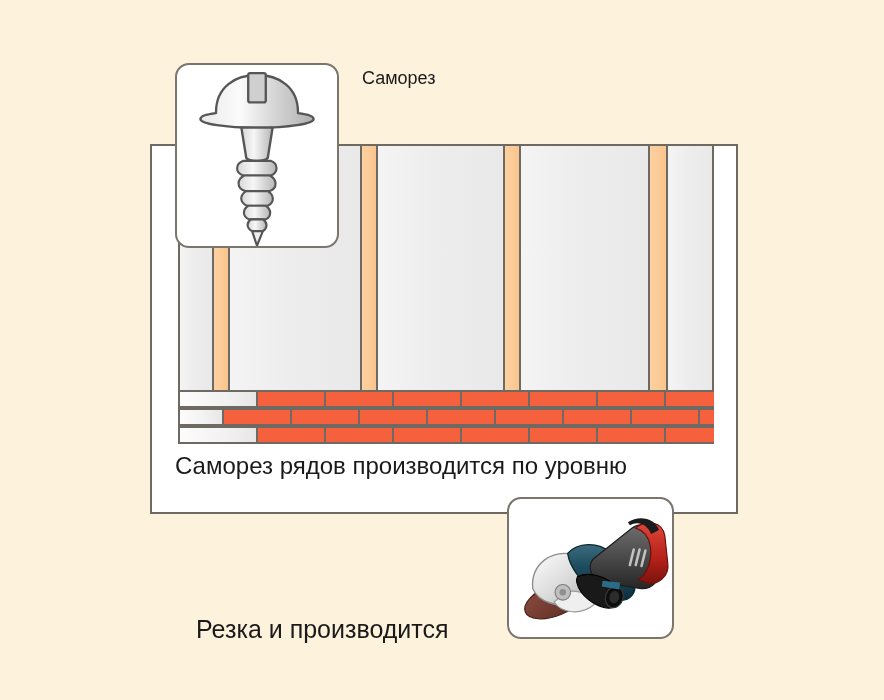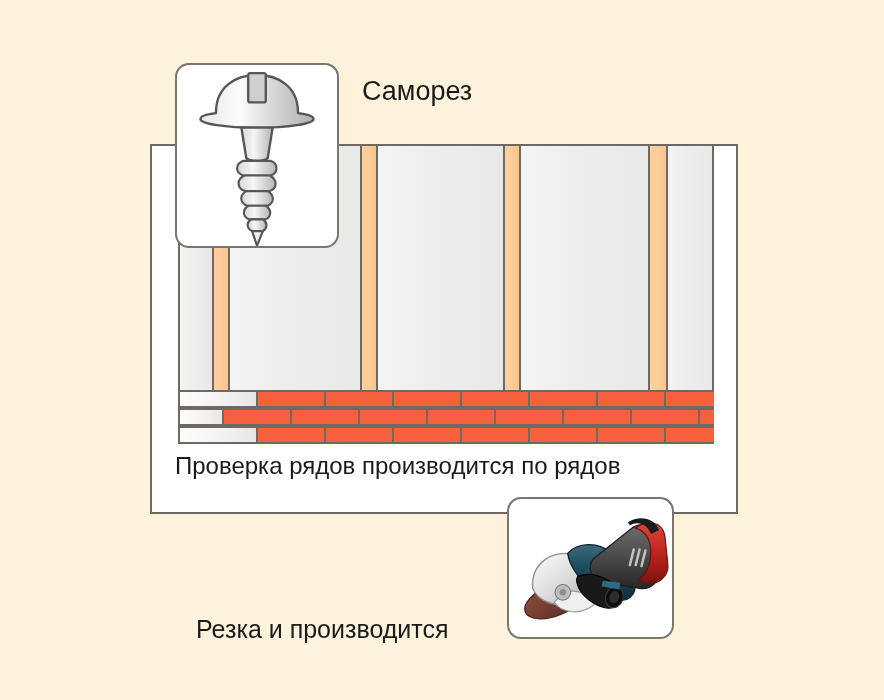--- a/index.html
+++ b/index.html
@@ -117,22 +117,22 @@
 
   
   .label {
     position: absolute;
     color: #1A1A1A;
     white-space: pre;
     line-height: 1.18;
   }
   .label-screw {
     left: 362px;
-    top: 76px;
-    font-size: 27px;
+    top: 68px;
+    font-size: 18px;
   }
   .label-level {
     left: 175px;
     top: 452px;
     font-size: 24px;
   }
   .label-cut {
     left: 196px;
     top: 556px;
     font-size: 25px;
@@ -284,20 +284,20 @@
                C96 114 82 106 74 96 C70 90 68 84 70 80 Z" fill="#191919" stroke="#000000" stroke-width="1.1"></path>
       <ellipse cx="108" cy="101" rx="9" ry="11" transform="rotate(18 108 101)" fill="#0D0D0D" stroke="#3A3A3A" stroke-width="1.2"></ellipse>
       <ellipse cx="108" cy="101" rx="5" ry="6.5" transform="rotate(18 108 101)" fill="#2C2C2C"></ellipse>
 
       <path d="M96 84 L114 86 L113 93 L95 90 Z" fill="#2A6B86"></path>
     </svg>
   </div>
 
   <div class="label label-screw">Саморез</div>
 
-  <div class="label label-level">Проверка рядов производится по рядов</div>
+  <div class="label label-level">Саморез рядов производится по уровню</div>
 
   <div class="label label-cut">
     <div>Резка и производится</div>
     
   </div>
 
 </div>
 
 </body></html>

